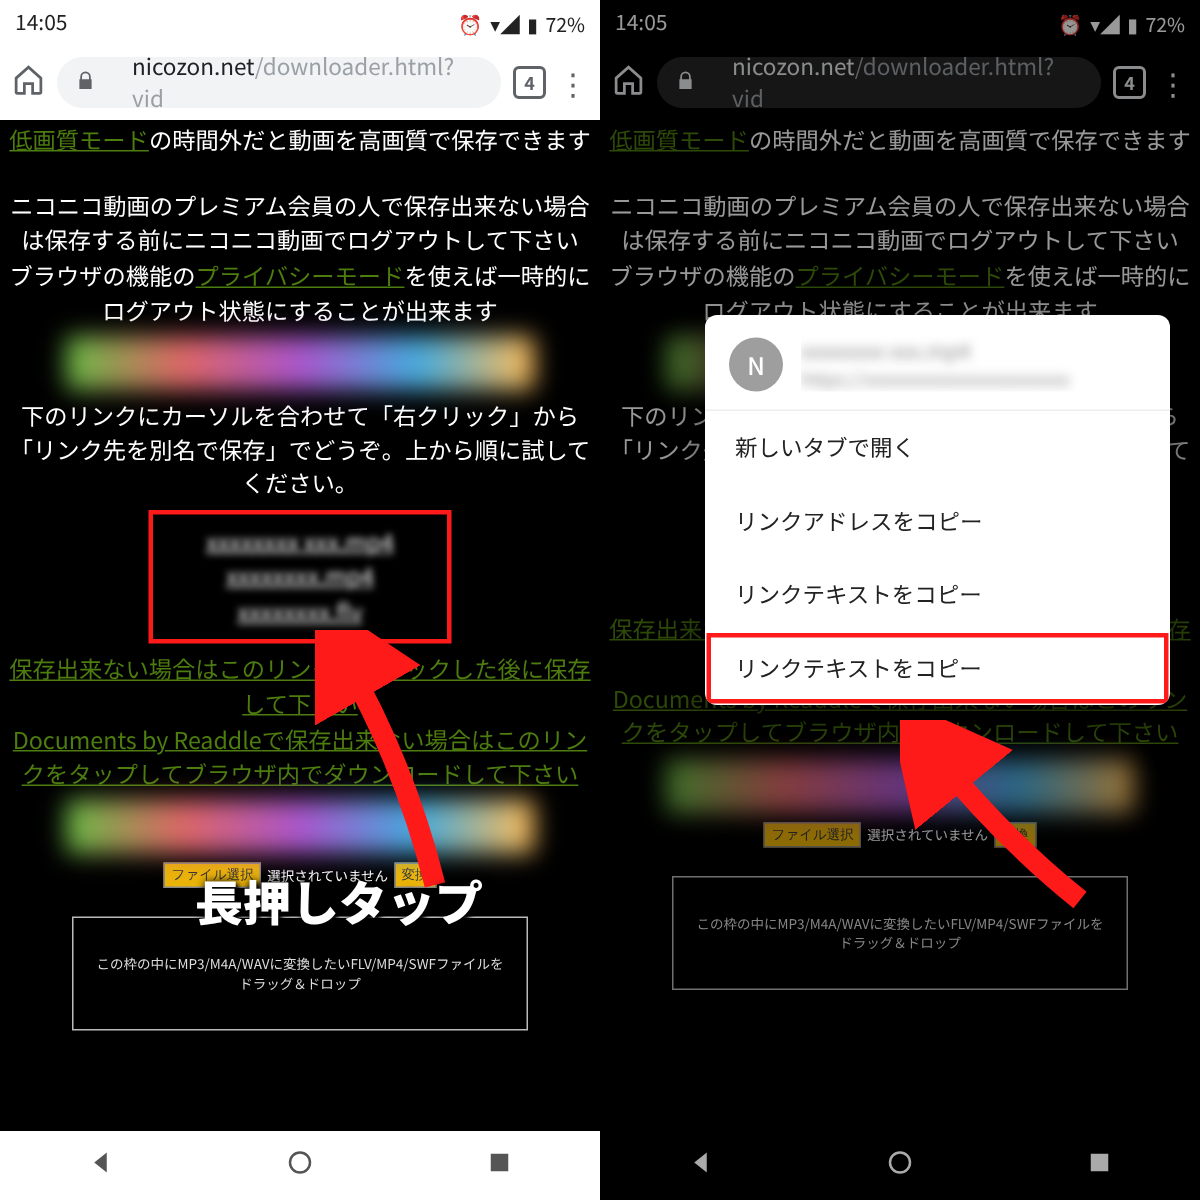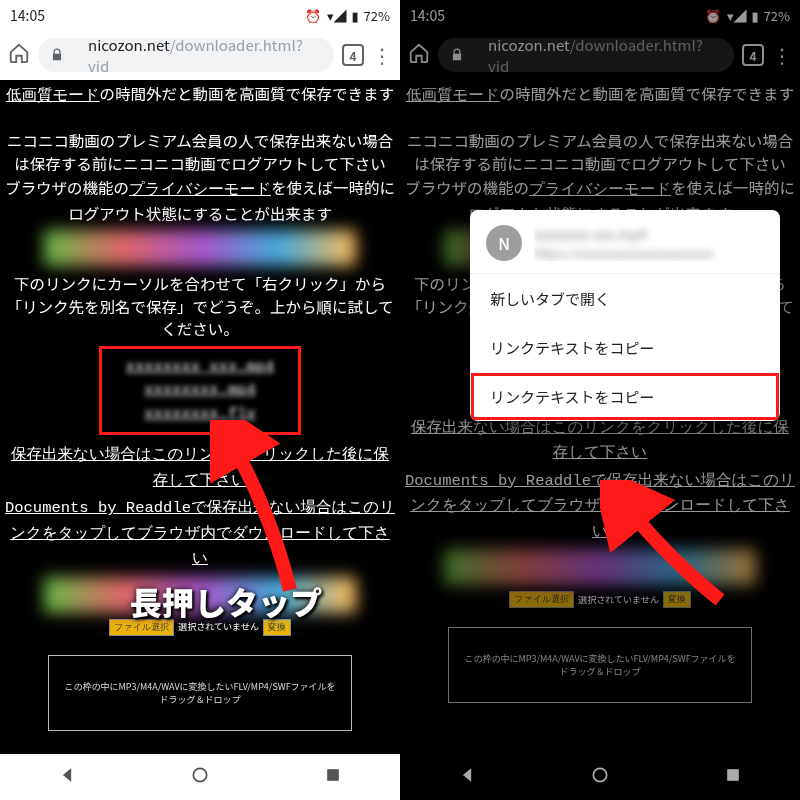--- a/index.html
+++ b/index.html
@@ -48,21 +48,21 @@
   .phone.dark .more-dots { color: #e8eaed; }
   .home-icon svg { width: 22px; height: 22px; }
 
   
   .content {
     position: absolute; top: 80px; bottom: 46px; left: 0; right: 0;
     background: #000; color: #fff; text-align: center;
     padding: 0 4px; font-size: 15.5px; line-height: 1.45;
     overflow: hidden;
   }
-  .content a { color: #ffffff; text-decoration: underline; font-family: Liberation Mono, monospace; }
+  .content a { color: #4d7c0f; text-decoration: underline; }
   .content p { margin: 2px 0; }
   .spacer-md { height: 18px; }
   .blurred-ad {
     height: 36px; margin: 6px 40px;
     background: linear-gradient(90deg,#6b4,#d66,#a5c,#4ad,#fb5);
     filter: blur(8px) brightness(1); border-radius: 4px;
   }
   .links-box {
     border: 3px solid #ff1a1a;
     margin: 6px 95px 6px 95px; padding: 6px 4px;
@@ -268,20 +268,21 @@
 
   <div class="ctx-menu">
     <div class="ctx-header">
       <div class="ctx-avatar">N</div>
       <div class="ctx-header-text">
         <div class="ctx-title">xxxxxxxx xxx<span class="clear">.mp4</span></div>
         <div class="ctx-url"><span class="clear">https://</span>xxxxxxxxxxxxxxxxxxxxxxx</div>
       </div>
     </div>
     <div class="ctx-item">新しいタブで開く</div>
+    <div class="ctx-item">リンクアドレスをコピー</div>
     <div class="ctx-item">リンクテキストをコピー</div>
     <div class="ctx-item highlight">リンクテキストをコピー</div>
   </div>
 
   <svg class="arrow" style="left:200px; top:480px; width:140px; height:130px;" viewBox="0 0 140 130">
     <defs>
         <marker id="ah2" markerWidth="10" markerHeight="10" refX="2" refY="3" orient="auto">
           <path d="M0,0 L6,3 L0,6 Z" fill="#ff1a1a"></path>
         </marker>
       </defs>

